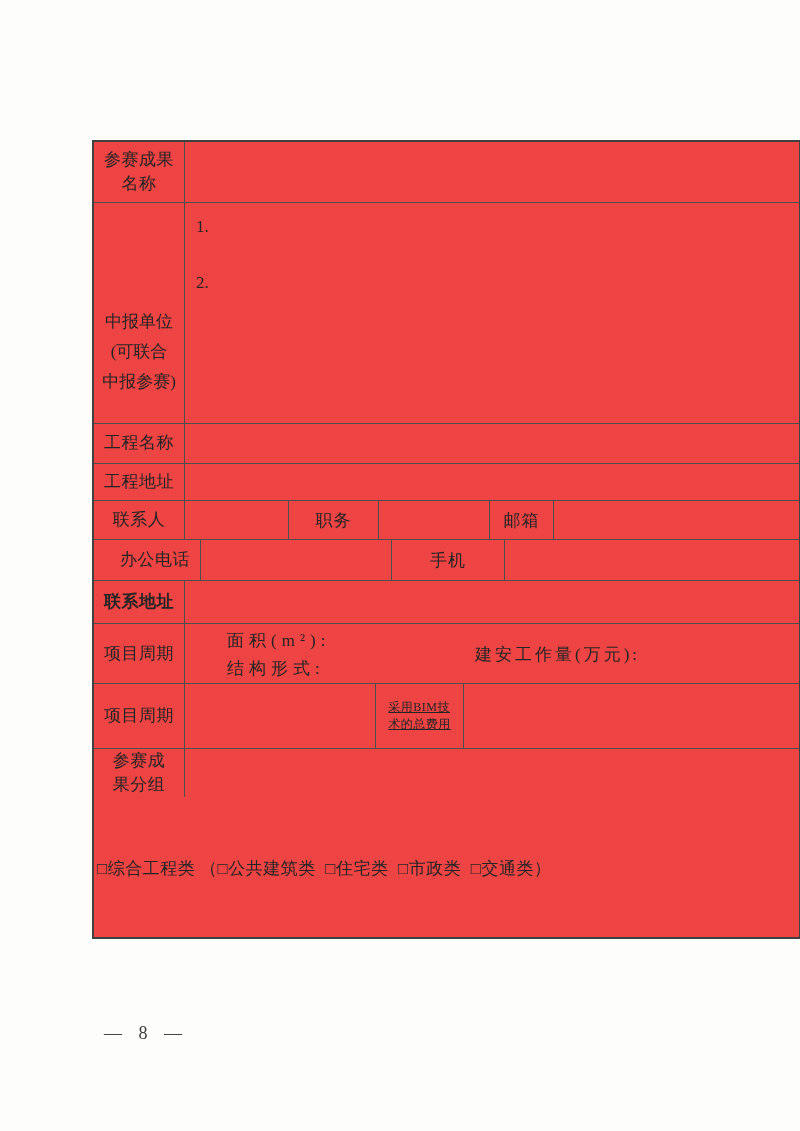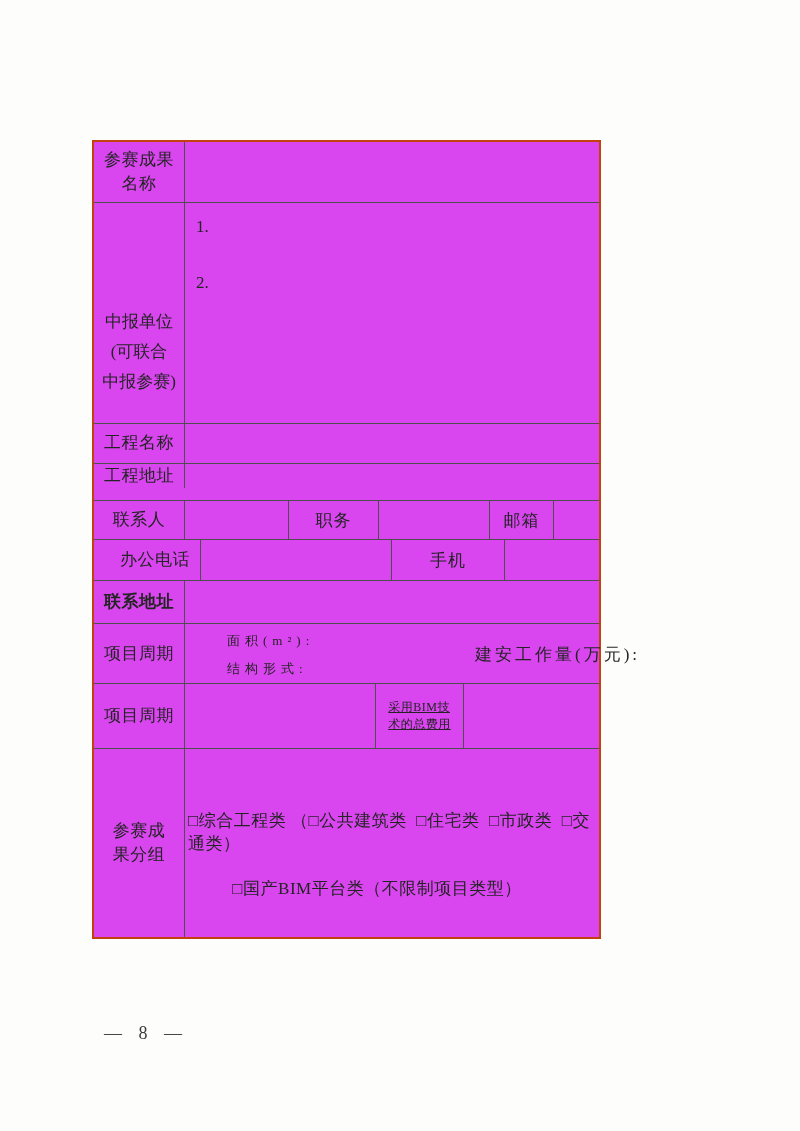--- a/index.html
+++ b/index.html
@@ -11,23 +11,23 @@
     margin: 0 auto;
     background: #fdfdfc;
     font-family: "Liberation Serif", "DejaVu Serif", serif;
     color: #242424;
     overflow: hidden;
   }
   .form-table {
     position: absolute;
     left: 92px;
     top: 140px;
-    width: 509px;
-    border: 2px solid #c2410c;
-    background: #d946ef;
+    width: 709px;
+    border: 2px solid #404040;
+    background: #ef4444;
   }
   .row {
     display: flex;
     border-bottom: 1px solid #4e4e4e;
   }
   .row:last-child { border-bottom: none; }
   .cell {
     border-right: 1px solid #4e4e4e;
     position: relative;
   }
@@ -53,27 +53,27 @@
     letter-spacing: 1px;
     white-space: pre-line;
     text-align: center;
   }
   .value-cell { flex: 1; }
 
   
   .r1  { height: 61px; }
   .r2  { height: 221px; }
   .r3  { height: 40px; font-family: Liberation Mono, monospace; }
-  .r4  { height: 37px; flex-direction: column; }
+  .r4  { height: 37px; }
   .r5  { height: 39px; }
   .r6  { height: 41px; padding-left: 16px; }
   .r7  { height: 43px; font-weight: bold; }
   .r8  { height: 60px; }
   .r9  { height: 65px; }
-  .r10 { height: 188px; }
+  .r10 { height: 188px; flex-direction: column; }
 
   .r2 .label-cell { padding-top: 78px; line-height: 30px; letter-spacing: 0px; }
   .applicant-num {
     position: absolute;
     left: 11px;
     font-size: 17px;
   }
   .applicant-num.n1 { top: 14px; }
   .applicant-num.n2 { top: 70px; }
 
@@ -82,21 +82,21 @@
   .w111 { width: 111px; flex: none; }
   .w64  { width: 64px;  flex: none; }
   .w191 { width: 191px; flex: none; }
   .w113 { width: 113px; flex: none; }
   .w88  { width: 88px;  flex: none; }
 
   .scale-left {
     position: absolute;
     left: 42px;
     top: 3px;
-    font-size: 13px;
+    font-size: 17px;
     letter-spacing: 5px;
     line-height: 28px;
     white-space: pre-line;
   }
   .scale-right {
     position: absolute;
     left: 290px;
     top: 50%;
     transform: translateY(-50%);
     font-size: 17px;
@@ -212,21 +212,20 @@
       <div class="cell w88 bim-cost-cell">采用BIM技
 术的总费用</div>
       <div class="cell value-cell"></div>
     </div>
 
     <div class="row r10">
       <div class="cell label-cell">参赛成
 果分组</div>
       <div class="cell value-cell">
         <div class="group-line1">□综合工程类 （□公共建筑类  □住宅类  □市政类  □交通类）</div>
-        <div class="group-line2">□国产BIM平台类（不限制项目类型）</div>
       </div>
     </div>
 
   </div>
 
   <div class="page-number">— 8 —</div>
 
 </div>
 
 </body></html>

